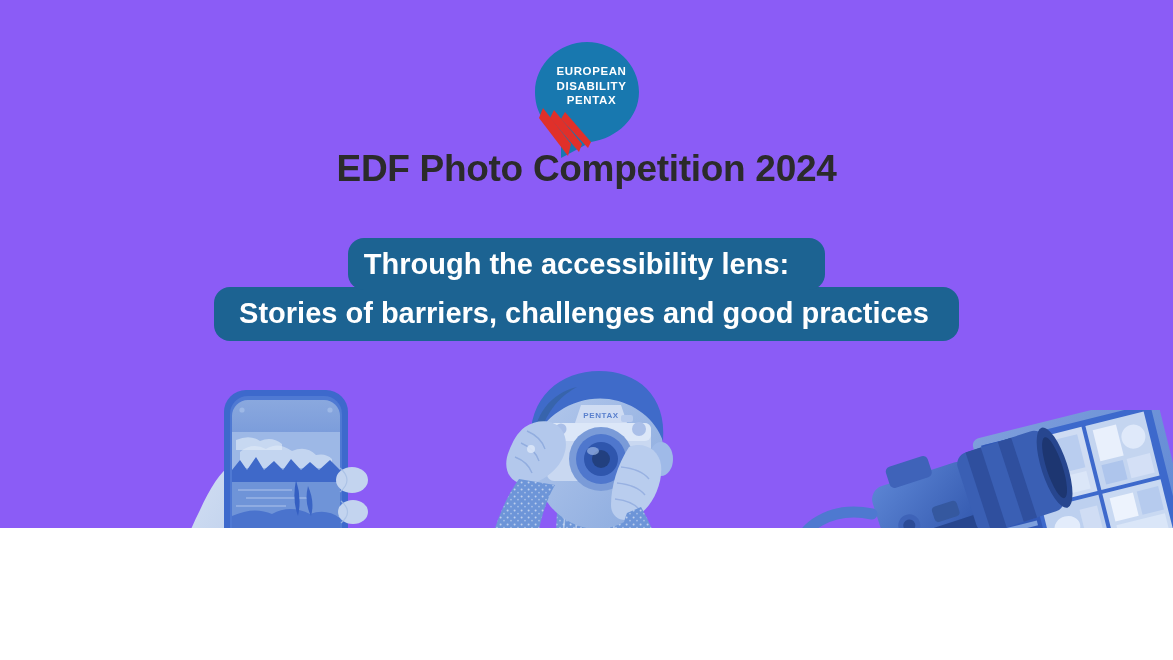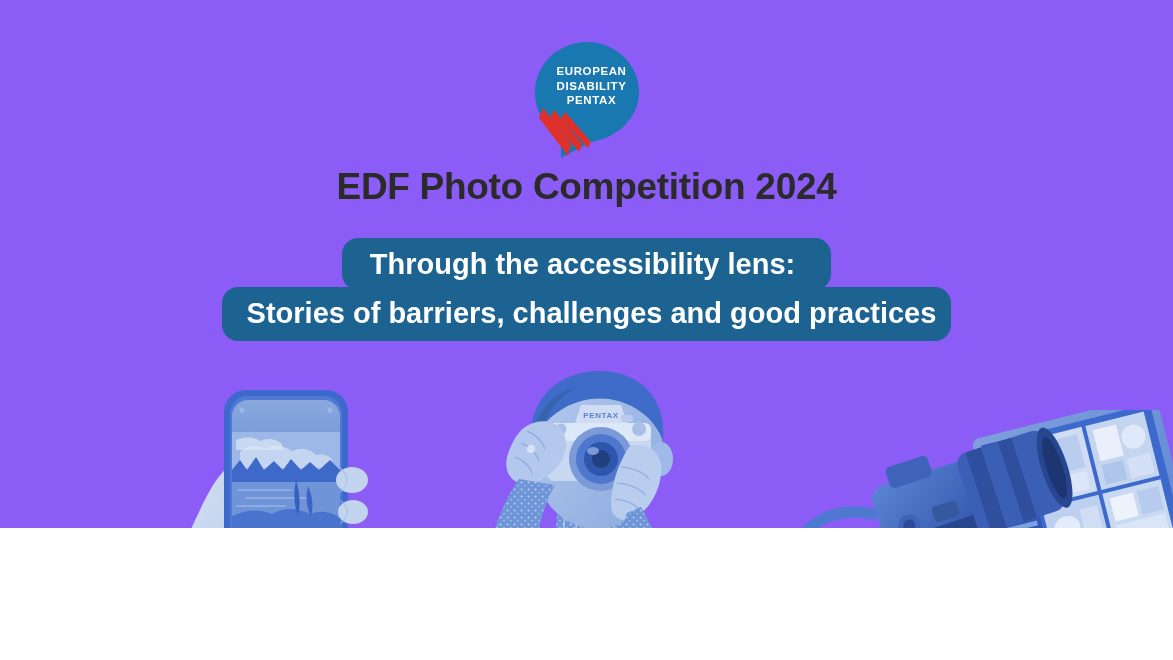--- a/index.html
+++ b/index.html
@@ -47,21 +47,21 @@
     line-height: 1.28;
     letter-spacing: 0.6px;
     pointer-events: none;
   }
 
   
   .title {
     position: absolute;
     left: 0;
     right: 0;
-    top: 166px;
+    top: 148px;
     text-align: center;
     font-family: "Liberation Sans", sans-serif;
     font-size: 37px;
     font-weight: 700;
     letter-spacing: -0.3px;
     color: #2b2b2b;
   }
 
   
   .banner {
@@ -76,29 +76,29 @@
   .banner-line {
     background: #1c6392;
     color: #ffffff;
     font-family: "Liberation Sans", sans-serif;
     font-weight: 700;
     white-space: nowrap;
   }
   .banner-line-1 {
     font-size: 29px;
     line-height: 1;
-    padding: 12px 36px 11px 28px;
+    padding: 12px 36px 11px 16px;
     border-radius: 16px 16px 16px 16px;
     position: relative;
     z-index: 2;
   }
   .banner-line-2 {
     font-size: 29px;
     line-height: 1;
-    padding: 12px 15px 13px 25px;
+    padding: 12px 30px 13px 25px;
     border-radius: 16px;
     margin-top: -3px;
     position: relative;
     z-index: 1;
   }
 
   
   .photos {
     position: absolute;
     left: 0;

